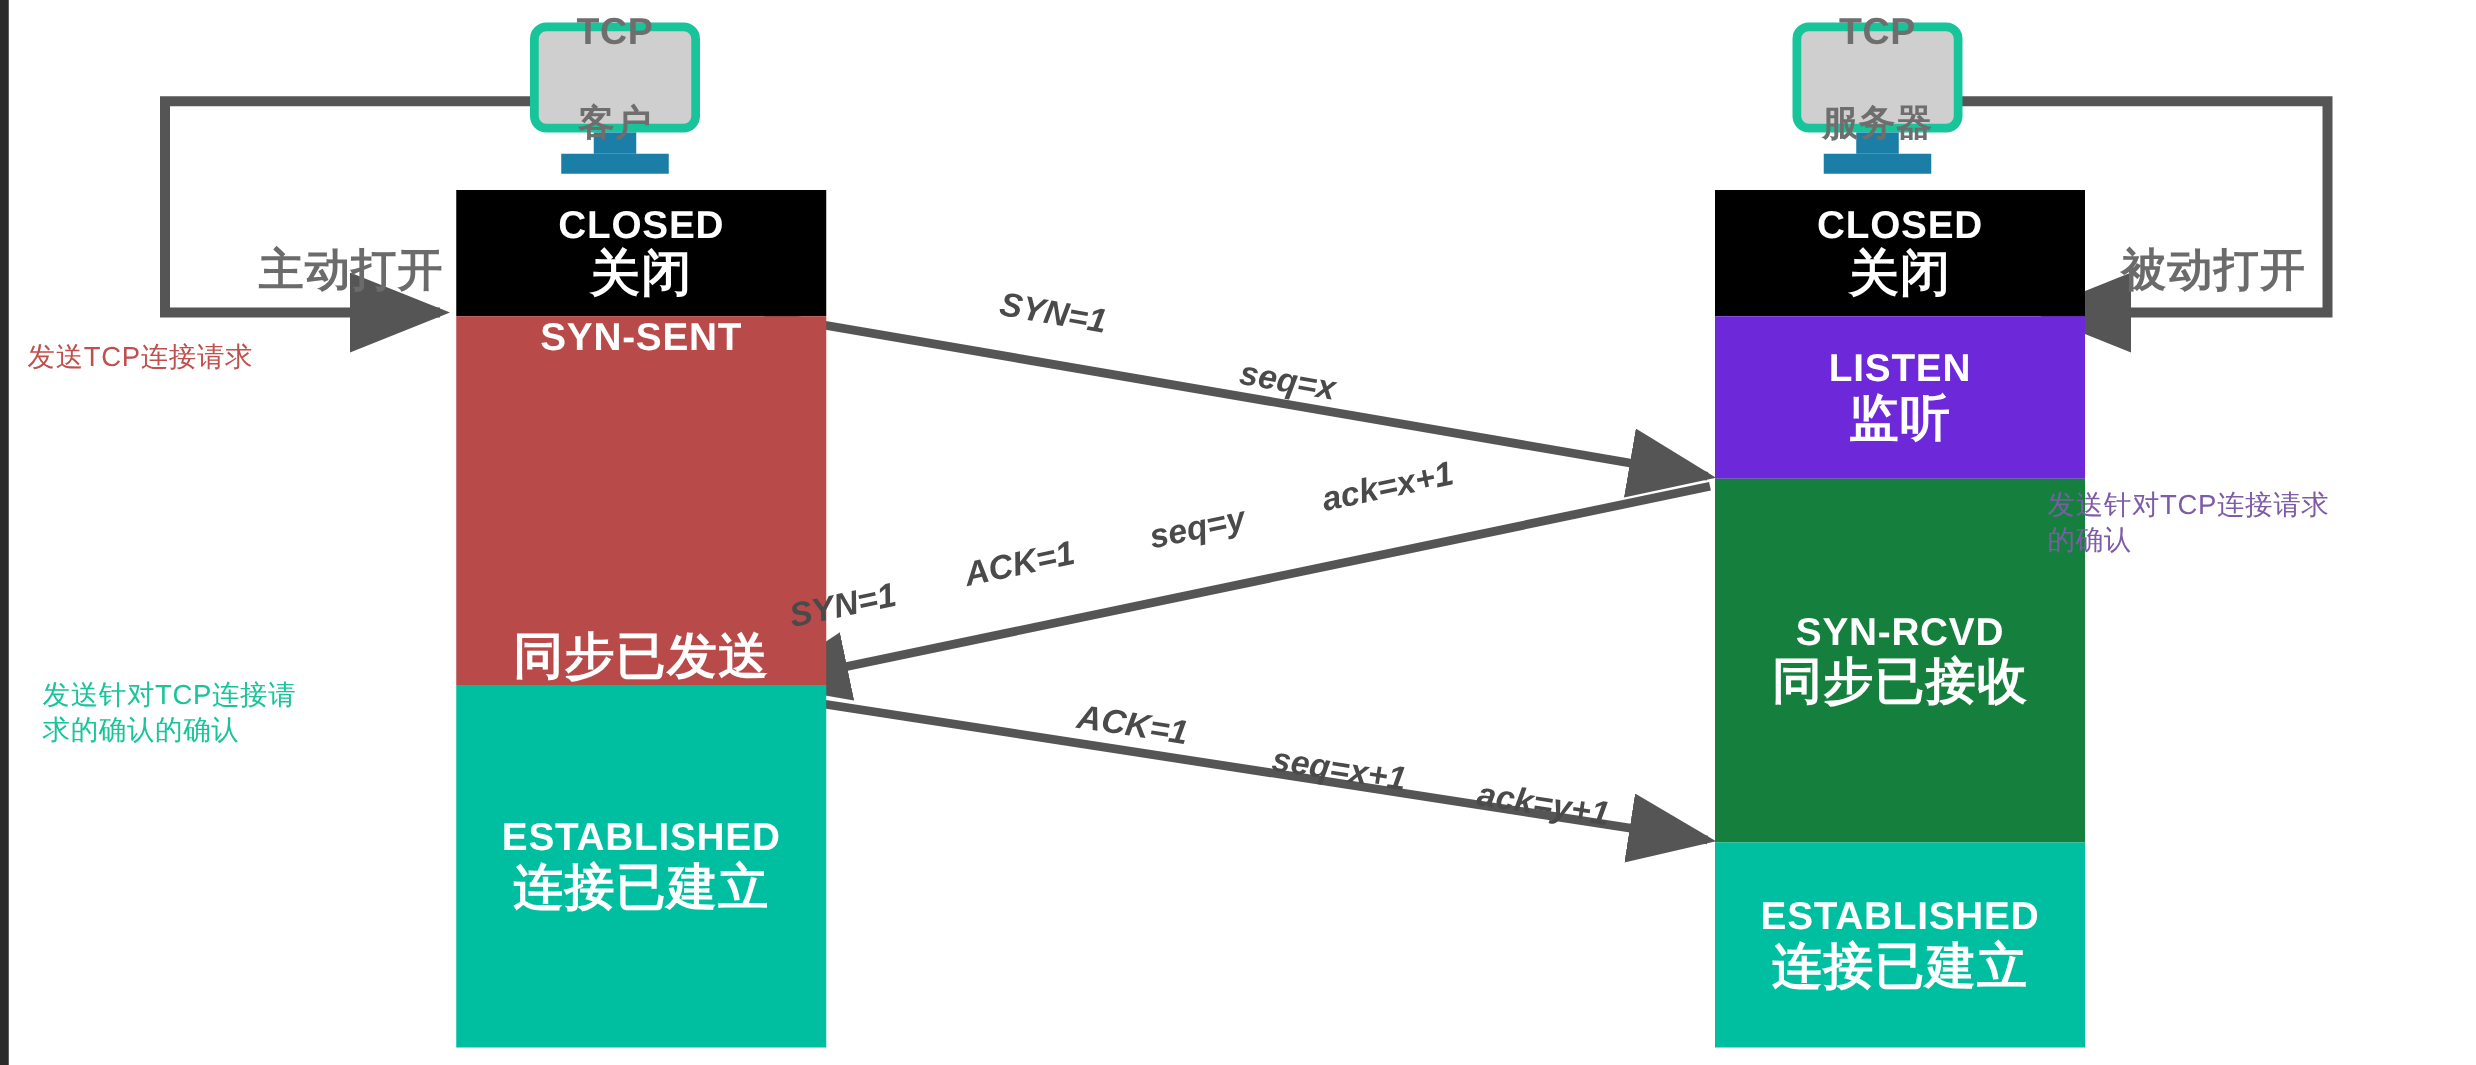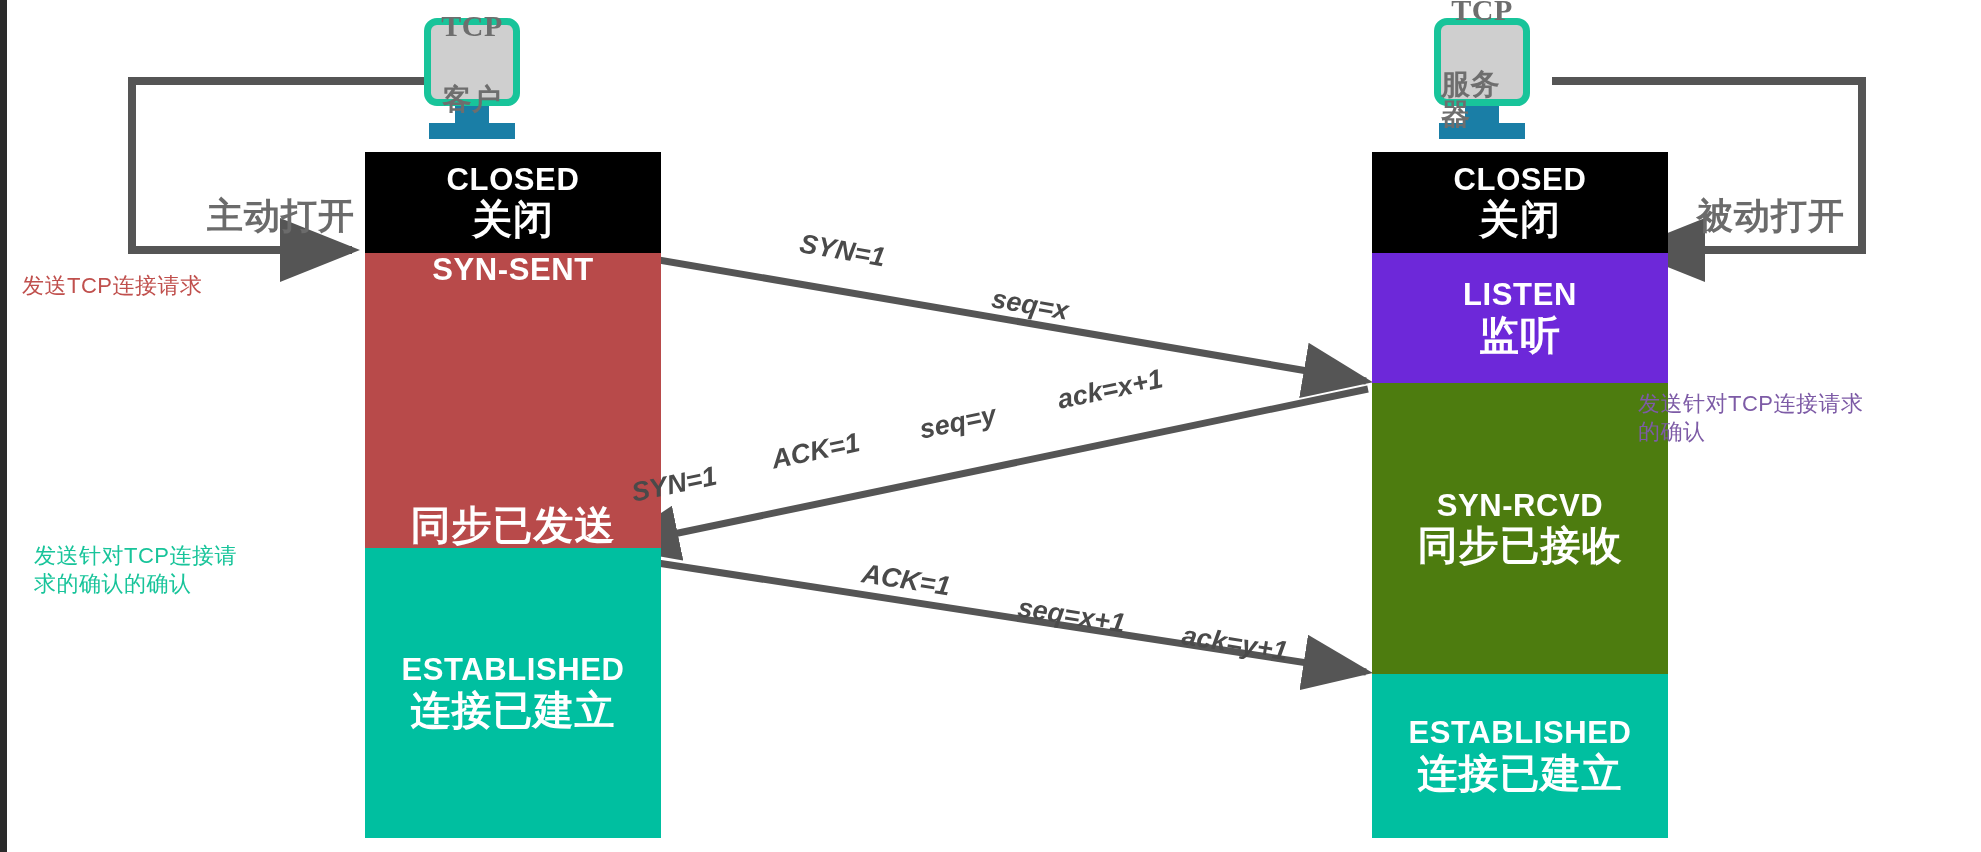--- a/index.html
+++ b/index.html
@@ -5,21 +5,21 @@
   html,body{margin:0;padding:0;background:#ffffff;}
   body{width:1981px;height:852px;position:relative;overflow:hidden;
        font-family:"Liberation Sans","DejaVu Sans",sans-serif;}
 
   #stage{position:absolute;left:0;top:0;width:1981px;height:852px;}
 
   
   .page-rule{position:absolute;left:0;top:0;width:7px;height:852px;background:#2b2b2b;}
 
   
-  .host{position:absolute;width:96px;font-family:Liberation Serif, serif;}
+  .host{position:absolute;width:136px;}
   .host .screen{
     border:7px solid #18c49a;border-radius:13px;background:#cfcfcf;
     height:74px;display:flex;flex-direction:column;align-items:center;
     justify-content:center;line-height:1.05;
   }
   .host .screen .l1{font-size:30px;font-weight:700;color:#6e6e6e;letter-spacing:.5px;}
   .host .screen .l2{font-size:29px;font-weight:700;color:#6e6e6e;letter-spacing:.5px;margin-top:43px;}
   .host .neck{width:34px;height:17px;background:#1a7ea6;margin:0 auto;}
   .host .base{width:86px;height:16px;background:#1a7ea6;margin:0 auto;}
 
@@ -110,21 +110,21 @@
     <div class="state" style="top:0px; height:101px; background:#000000;">
       <div class="en">CLOSED</div>
       <div class="zh">关闭</div>
     </div>
 
     <div class="state" style="top:101px; height:130px; background:#6d28d9;">
       <div class="en">LISTEN</div>
       <div class="zh">监听</div>
     </div>
 
-    <div class="state" style="top:231px; height:291px; background:#4d7c0f;">
+    <div class="state" style="top:231px; height:291px; background:#15803d;">
       <div class="en">SYN-RCVD</div>
       <div class="zh">同步已接收</div>
     </div>
 
     <div class="state" style="top:522px; height:164px; background:#00bfa0;">
       <div class="en">ESTABLISHED</div>
       <div class="zh">连接已建立</div>
     </div>
   </div>
 

